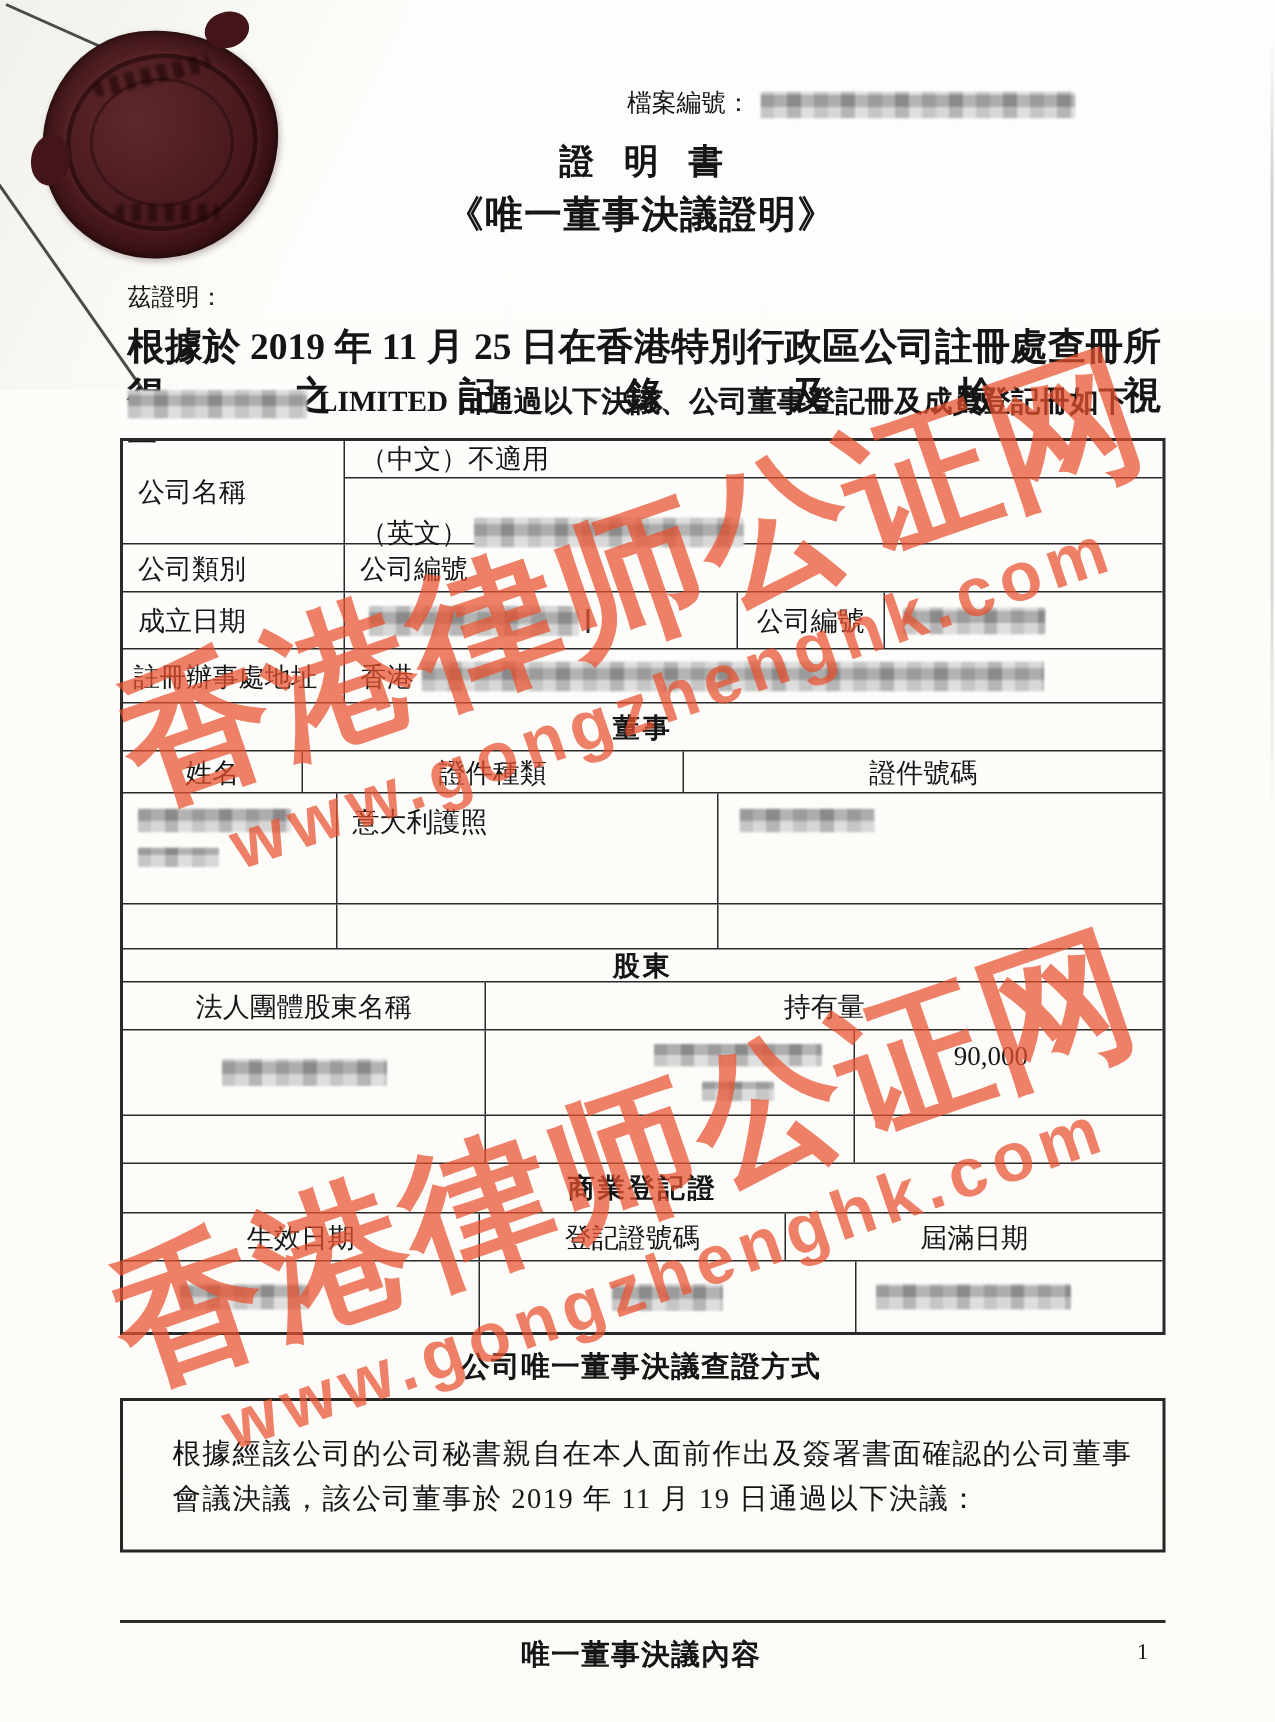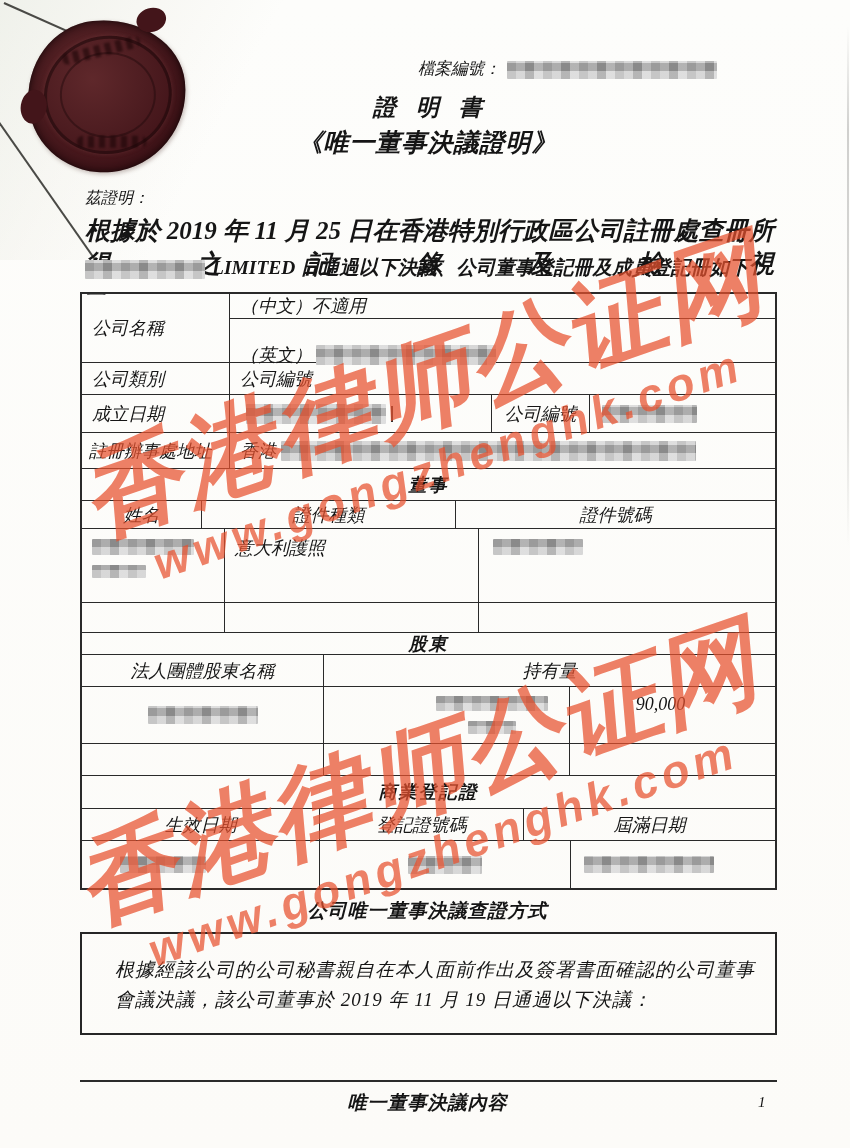--- a/index.html
+++ b/index.html
@@ -1,20 +1,20 @@
 <!DOCTYPE html>
 <html><head>
 <meta charset="utf-8">
 <style>
   html,body { margin:0; padding:0; background:#ffffff; }
   * { box-sizing:border-box; }
   .page {
     position:relative; width:850px; height:1148px; overflow:hidden;
     background:linear-gradient(180deg,#fdfdfb 0%,#fcfbf8 100%);
-    font-family:"Liberation Serif", serif; color:#151515;font-style:italic;
+    font-family:"Liberation Serif", serif; color:#151515;
   }
   .abs { position:absolute; }
 
   
   .corner-shade { position:absolute; left:0; top:0; width:300px; height:260px; z-index:1;
     background:linear-gradient(118deg, rgba(214,219,204,.35) 0%, rgba(234,233,224,.28) 35%, rgba(255,255,255,0) 65%); }
   .cord { position:absolute; background:#4a4a46; height:2px; transform-origin:0 50%; z-index:2; }
   .cord1 { left:4px; top:2px; width:186px; transform:rotate(24deg); }
   .cord2 { left:-2px; top:120px; width:184px; transform:rotate(55deg); }
   .scan-edge { position:absolute; right:1px; top:26px; width:2px; height:520px; z-index:1;

